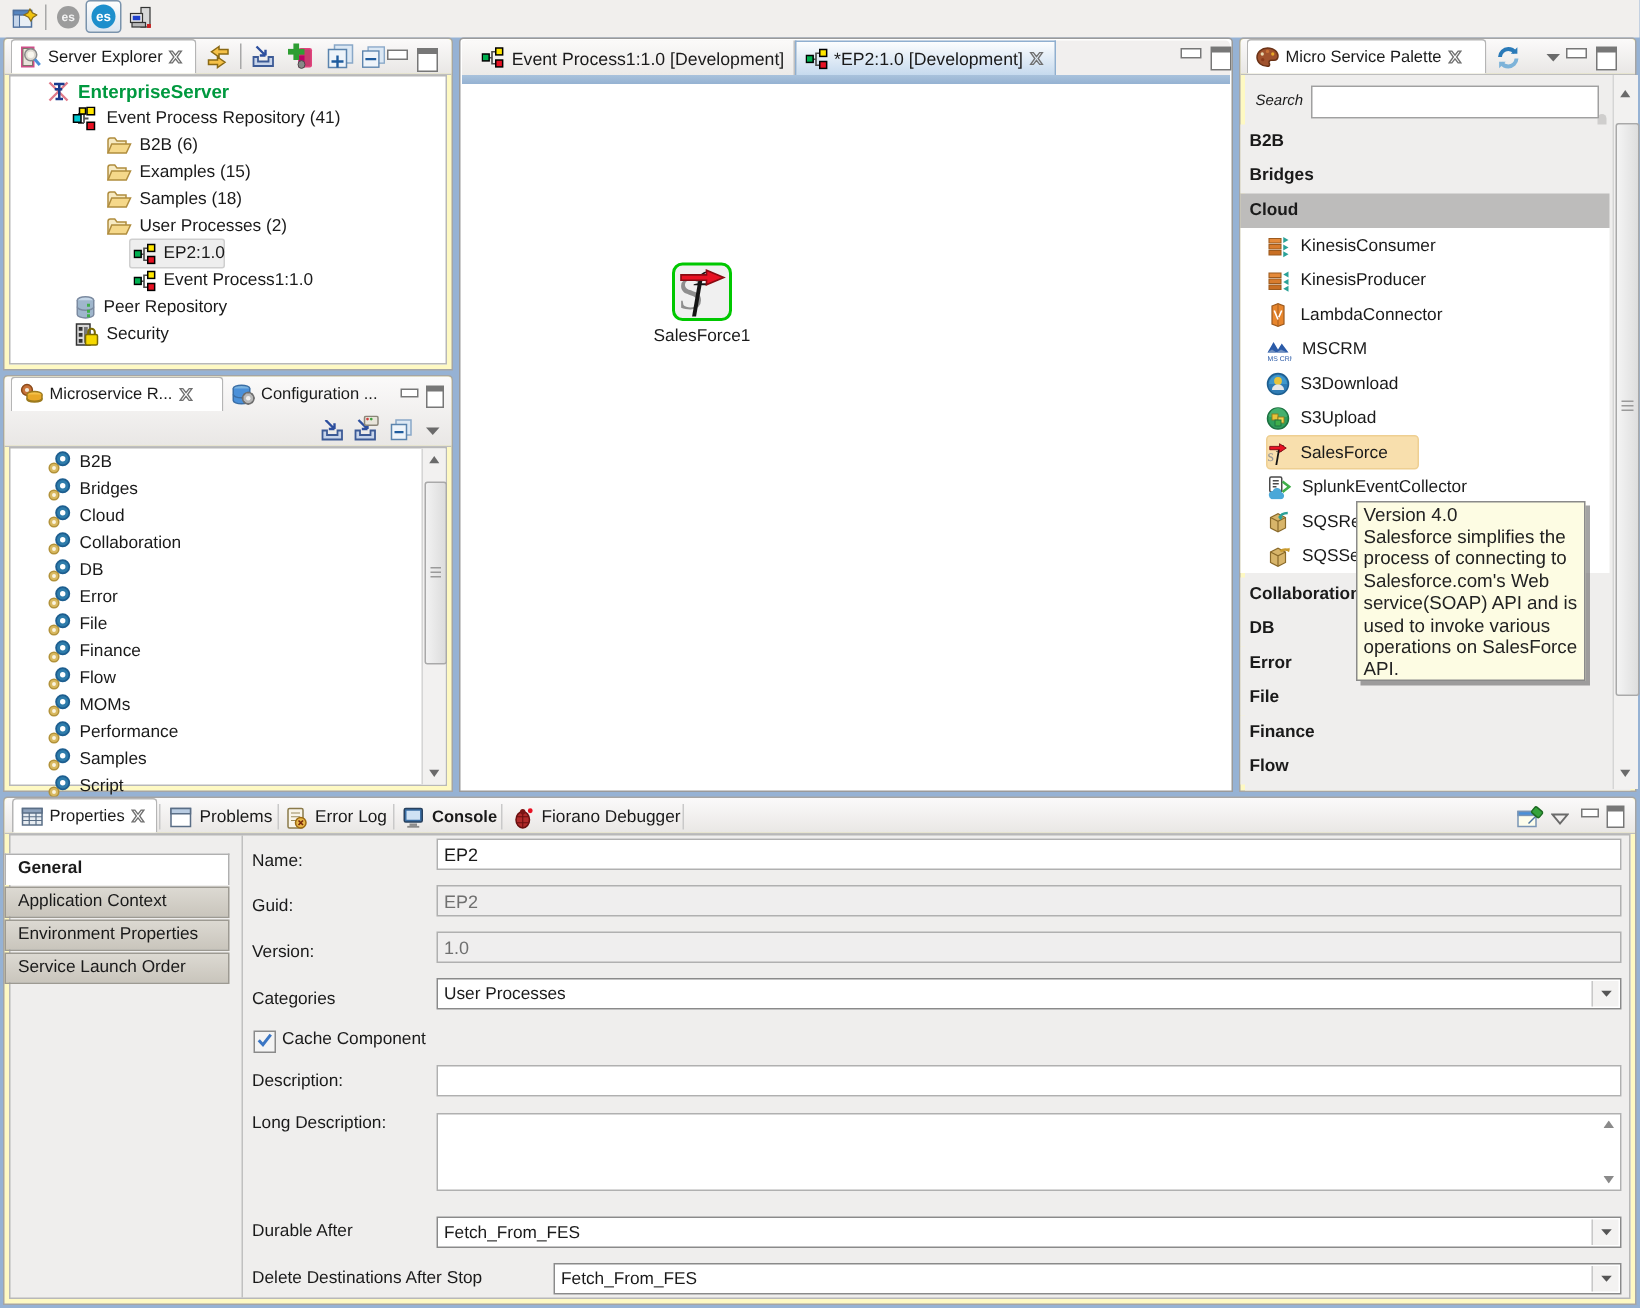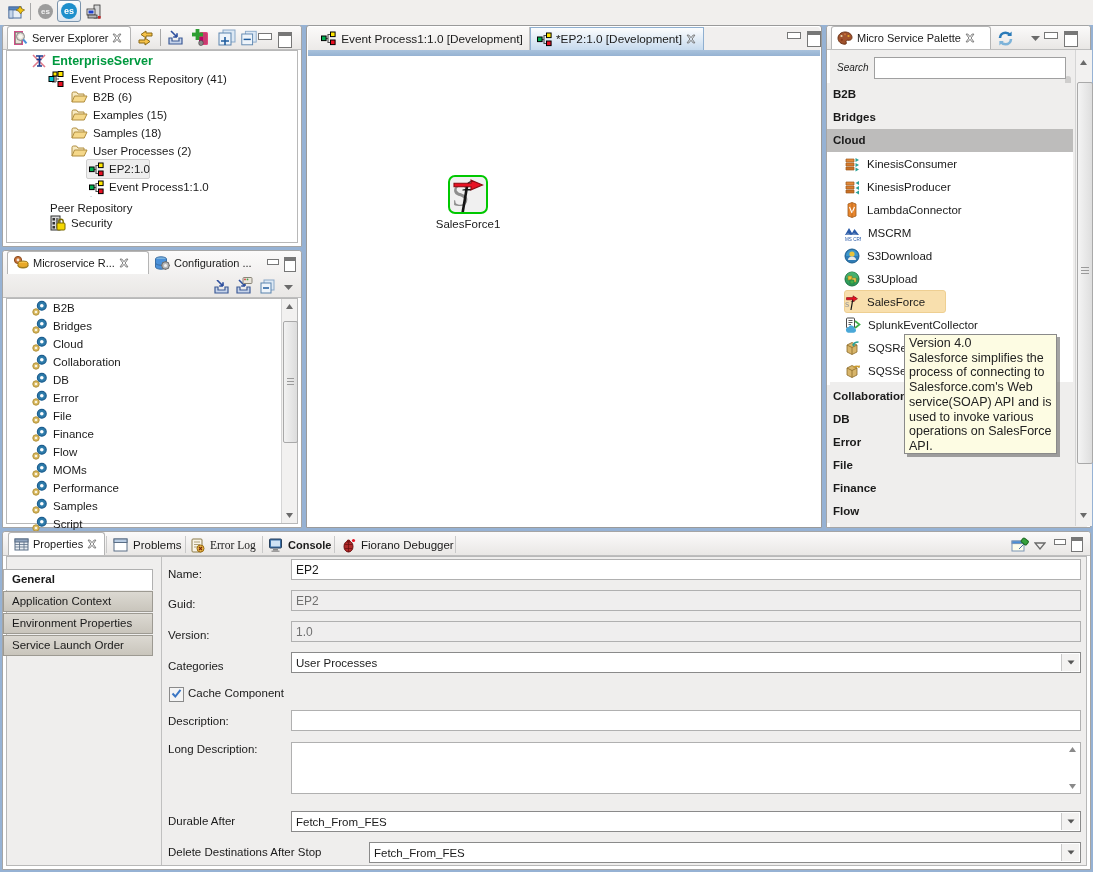--- a/index.html
+++ b/index.html
@@ -1,19 +1,19 @@
 <!DOCTYPE html>
 <html><head>
 <meta charset="utf-8">
 <style>
 html,body{margin:0;padding:0;}
 body{width:1093px;height:872px;position:relative;overflow:hidden;
  background:#96b2d4;font-family:"Liberation Sans",sans-serif;font-size:11.5px;color:#1a1a1a;}
 .abs{position:absolute;}
-.panel{position:absolute;background:#ffffff;border:1px solid #a5a5a5;border-radius:3px 3px 0 0;box-sizing:border-box;}
+.panel{position:absolute;background:#fef9c3;border:1px solid #a5a5a5;border-radius:3px 3px 0 0;box-sizing:border-box;}
 .tabbar{position:absolute;left:0;right:0;top:0;height:23px;background:linear-gradient(#fbfafa,#e9e7e5);border-bottom:1px solid #bebebe;border-radius:3px 3px 0 0;}
 .vtab{position:absolute;top:0;height:23px;font-size:11px;white-space:nowrap;background:#fff;border:1px solid #b5b5b5;border-bottom:none;border-radius:3px 3px 0 0;box-sizing:border-box;display:flex;align-items:center;padding:0 5px;gap:4px;}
 .vtab.inact{background:transparent;border:none;}
 .content{position:absolute;background:#fff;border:1px solid #b8b8b8;box-sizing:border-box;overflow:hidden;}
 .minmax{position:absolute;display:flex;gap:6px;}
 .treerow{position:absolute;height:18px;display:flex;align-items:center;gap:5px;white-space:nowrap;}
 svg{display:block;}
 .cat{position:absolute;left:0;right:17px;height:23px;line-height:23px;font-weight:bold;padding-left:6px;background:#efeeed;}
 .pitem{position:absolute;left:0;right:17px;height:23px;display:flex;align-items:center;gap:7px;padding-left:17px;background:#fff;}
 .field-label{position:absolute;color:#1a1a1a;}
@@ -154,21 +154,21 @@
    </div>
    <div class="treerow" style="left:86px;top:152px;">
     <svg width="15" height="15" viewBox="0 0 15 15">
           <path d="M4 7.5h3M10 3.5H7v8h3" stroke="#4d4d4d" stroke-width="1.1" fill="none"></path>
           <rect x="0.5" y="5" width="4.6" height="4.6" fill="#00b050" stroke="#000"></rect>
           <rect x="9.5" y="1" width="4.6" height="4.6" fill="#ffe600" stroke="#000"></rect>
           <rect x="9.5" y="9" width="4.6" height="4.6" fill="#e81123" stroke="#000"></rect>
         </svg>
     <span>Event Process1:1.0</span>
    </div>
-   <div class="treerow" style="left:47px;top:170px;flex-direction:column;">
+   <div class="treerow" style="left:47px;top:170px;">
     <svg width="14" height="16" viewBox="0 0 14 16">
           <ellipse cx="7" cy="3.2" rx="5.5" ry="2.4" fill="#c5d7e8" stroke="#7b8aa0"></ellipse>
           <path d="M1.5 3.2v9.4c0 1.3 2.5 2.4 5.5 2.4s5.5-1.1 5.5-2.4V3.2" fill="#9fb6cc" stroke="#7b8aa0"></path>
           <path d="M1.5 7.5c0 1.3 2.5 2.4 5.5 2.4s5.5-1.1 5.5-2.4" fill="none" stroke="#7b8aa0"></path>
           <rect x="8" y="5.5" width="2" height="2" fill="#3fae49"></rect>
           <rect x="8" y="9.5" width="2" height="2" fill="#3fae49"></rect>
           <rect x="8" y="12.5" width="2" height="2" fill="#3fae49"></rect>
         </svg>
     <span>Peer Repository</span>
    </div>
@@ -583,21 +583,21 @@
           <path d="M1.2 1.2h2l2.3 2.9 2.3-2.9h2L6.7 5.5l3.1 4.3h-2L5.5 6.9 3.2 9.8h-2l3.1-4.3z" fill="none" stroke="#707070" stroke-width="1"></path>
         </svg>
    </div>
    <div class="abs" style="left:104px;top:3px;height:20px;display:flex;align-items:center;gap:5px;padding:0 6px;">
     <svg width="15" height="14" viewBox="0 0 15 14">
           <rect x="1" y="1" width="13" height="12" fill="#fff" stroke="#5a6e86"></rect>
           <rect x="1" y="1" width="13" height="3.5" fill="#b9cce2" stroke="#5a6e86"></rect>
         </svg>
     <span>Problems</span>
    </div>
-   <div class="abs" style="left:181px;top:3px;height:20px;display:flex;align-items:center;gap:5px;padding:0 6px;font-family:Liberation Serif, serif;">
+   <div class="abs" style="left:181px;top:3px;height:20px;display:flex;align-items:center;gap:5px;padding:0 6px;">
     <svg width="15" height="15" viewBox="0 0 15 15">
           <rect x="2" y="1" width="10" height="13" rx="1" fill="#f8f4e8" stroke="#8a7a4a"></rect>
           <path d="M4 4h6M4 6.5h6M4 9h4" stroke="#9a8a5a" stroke-width=".8"></path>
           <circle cx="10.5" cy="10.5" r="3.5" fill="#e8b84a" stroke="#9c6a10"></circle>
           <path d="M9 9l3 3M12 9l-3 3" stroke="#7a2a0a" stroke-width="1.1"></path>
         </svg>
     <span>Error Log</span>
    </div>
    <div class="abs" style="left:259px;top:3px;height:20px;display:flex;align-items:center;gap:5px;padding:0 6px;">
     <svg width="15" height="14" viewBox="0 0 15 14">

